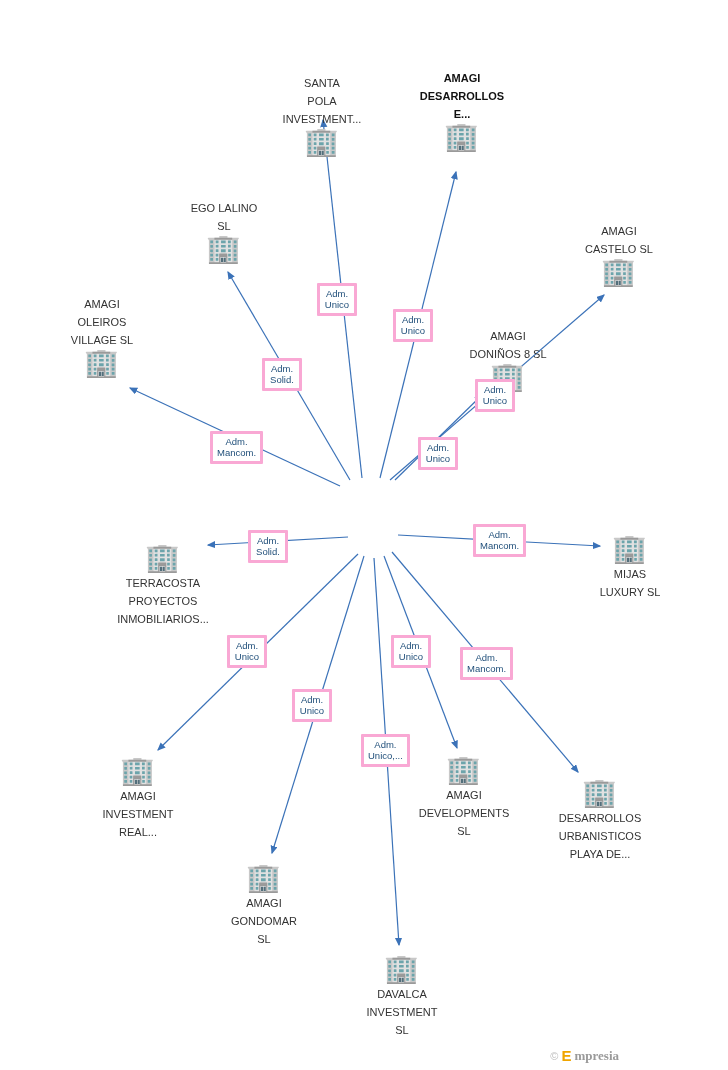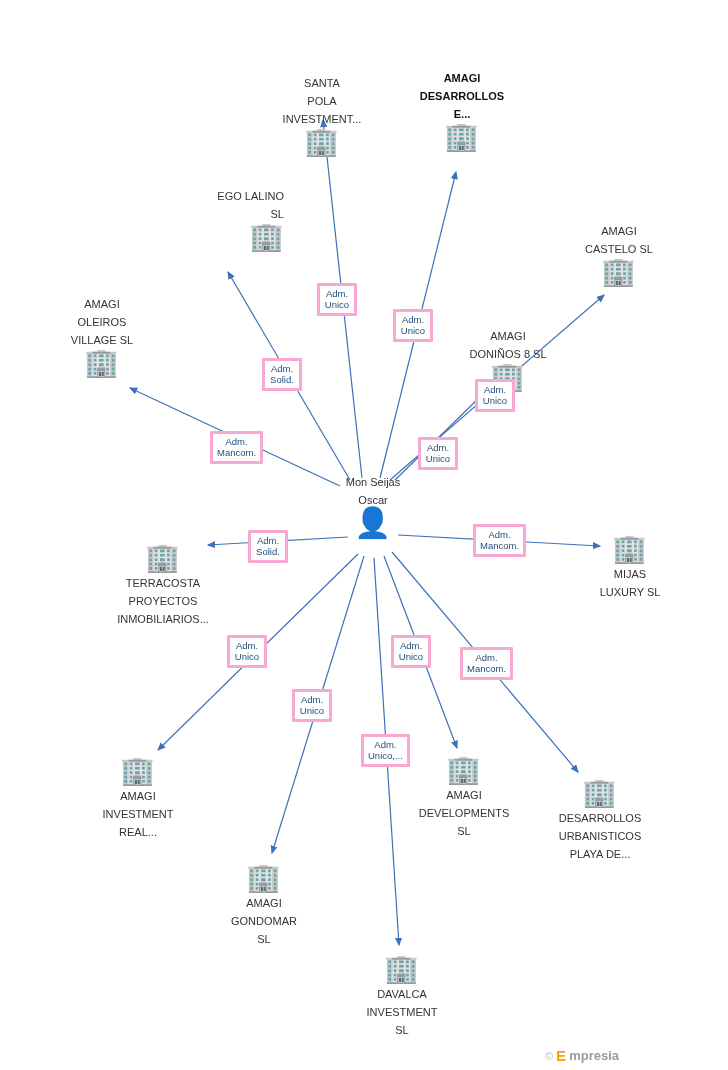--- a/index.html
+++ b/index.html
@@ -78,20 +78,21 @@
   .watermark .wm-c { font-size: 11px; color: #bdbdbd; }
   .watermark .wm-e {
     color: #f0a500;
     font-weight: bold;
     font-size: 15px;
   }
   .watermark .wm-text {
     color: #9a9a9a;
     font-size: 13px;
     font-weight: bold;
+    font-family: Liberation Serif, serif;
   }
 </style>
 </head>
 <body>
 
 <div id="stage">
 
   <svg id="edges" viewBox="0 0 728 1070">
     <defs>
       <marker id="arrow" markerWidth="7" markerHeight="7" refX="6" refY="3" orient="auto" markerUnits="strokeWidth">
@@ -122,21 +123,21 @@
     <span class="glyph">🏢</span>
   </div>
 
   <div class="node label-above" style="left:462px; top:68px;">
     <span class="label bold">AMAGI
 DESARROLLOS
 E...</span>
     <span class="glyph highlight">🏢</span>
   </div>
 
-  <div class="node label-above" style="left:224px; top:186px;text-align:right;">
+  <div class="node label-above" style="left:224px; top:198px;">
     <span class="label">EGO LALINO
 SL</span>
     <span class="glyph">🏢</span>
   </div>
 
   <div class="node label-above" style="left:619px; top:221px;">
     <span class="label">AMAGI
 CASTELO  SL</span>
     <span class="glyph">🏢</span>
   </div>
@@ -195,25 +196,20 @@
 SL</span>
   </div>
 
   <div class="node" style="left:402px; top:954px;">
     <span class="glyph">🏢</span>
     <span class="label">DAVALCA
 INVESTMENT
 SL</span>
   </div>
 
-  <div class="node label-above" style="left:373px; top:472px;">
-    <span class="label">Mon Seijas
-Oscar</span>
-    <span class="glyph center-person">👤</span>
-  </div>
 
   <div id="edge-labels">
       <div class="edge-label" style="left: 317px; top: 283px; min-width: 40px;">Adm.
 Unico</div>
       <div class="edge-label" style="left: 393px; top: 309px; min-width: 40px;">Adm.
 Unico</div>
       <div class="edge-label" style="left: 262px; top: 358px; min-width: 40px;">Adm.
 Solid.</div>
       <div class="edge-label" style="left: 418px; top: 437px; min-width: 40px;">Adm.
 Unico</div>

